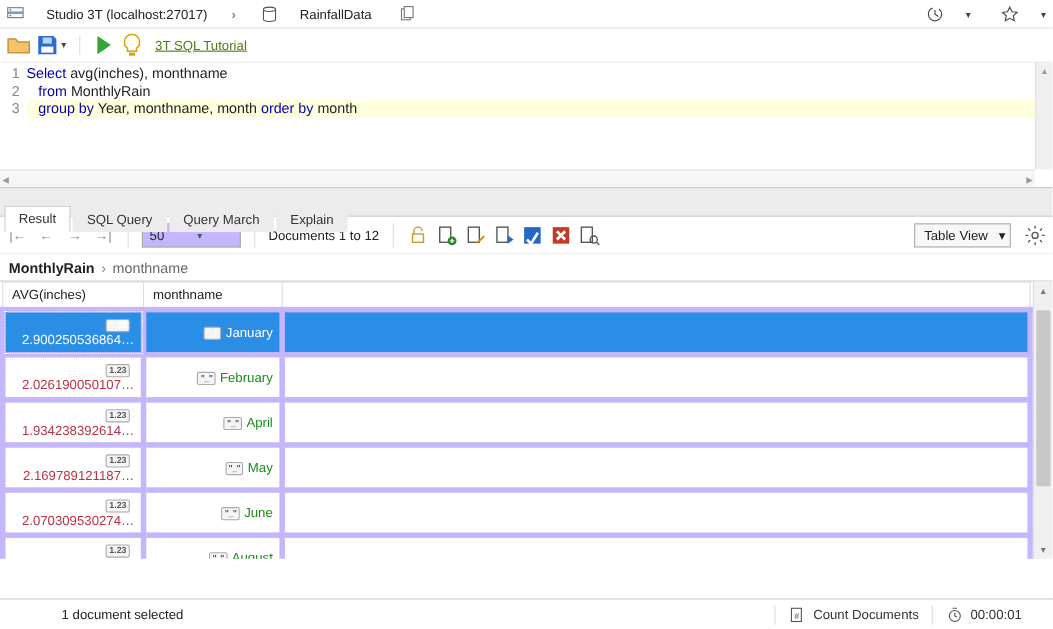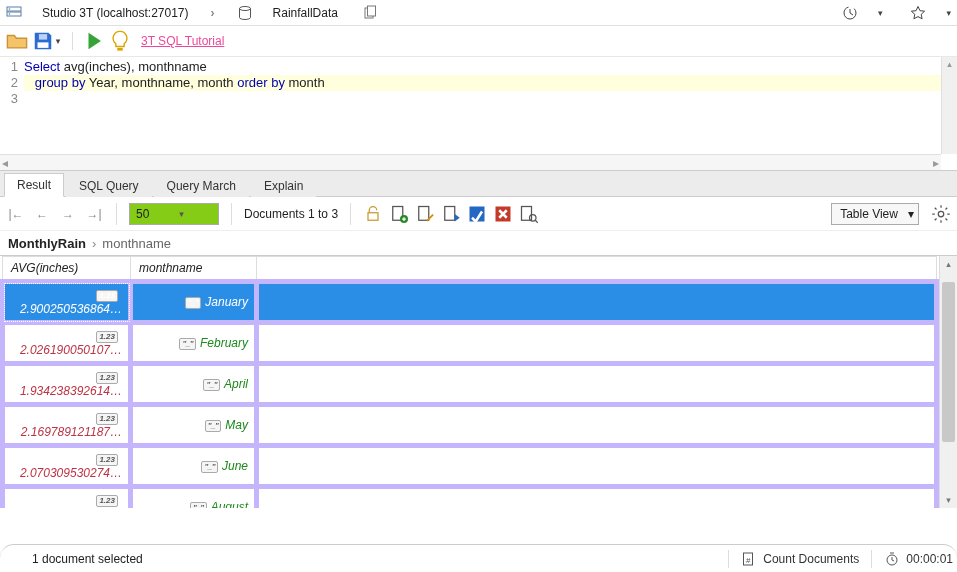--- a/index.html
+++ b/index.html
@@ -10,60 +10,60 @@
 .topbar .crumb { display: flex; align-items: center; gap: 4px; }
 .topbar .sep { color: #888; font-weight: bold; padding: 0 2px; }
 .topbar .spacer { flex: 1; }
 .icon-svg { width: 16px; height: 16px; display: inline-flex; align-items: center; justify-content: center; }
 .icon-svg svg { width: 16px; height: 16px; }
 
 
 .toolbar { height: 30px; display: flex; align-items: center; padding: 0 6px; gap: 4px; }
 .tool-btn { width: 22px; height: 22px; display: inline-flex; align-items: center; justify-content: center; border-radius: 2px; }
 .tool-sep { width: 1px; height: 18px; background: #ddd; margin: 0 6px; }
-.tool-link { color: #ec4899; text-decoration: underline; margin-left: 6px; font-size: 12px; }
+.tool-link { color: #4d7c0f; text-decoration: underline; margin-left: 6px; font-size: 12px; }
 .save-split { display: inline-flex; align-items: center; }
 .caret { width: 8px; height: 22px; display: inline-flex; align-items: center; justify-content: center; }
 
 
 .editor-wrap { position: relative; height: 115px; border-top: 1px solid #e8e8e8; border-bottom: 1px solid #ccc; }
 .editor-body { display: flex; height: 100%; }
 .gutter { width: 24px; background: #fff; text-align: right; padding: 2px 6px 0 0; color: #888; font-family: Consolas, monospace; font-size: 13px; line-height: 16px; }
 .code { flex: 1; font-family: Consolas, monospace; font-size: 13px; line-height: 16px; white-space: pre; padding-top: 2px; overflow: hidden; }
 .kw { color: #0000b0; }
 .hl-line { background: #ffffdd; display: inline-block; width: 100%; }
 .editor-scrollbar-v { position: absolute; right: 0; top: 0; bottom: 16px; width: 16px; background: #f0f0f0; border-left: 1px solid #e0e0e0; }
 .editor-scrollbar-h { position: absolute; left: 0; right: 16px; bottom: 0; height: 16px; background: #f6f6f6; border-top: 1px solid #e0e0e0; display: flex; justify-content: space-between; align-items: center; padding: 0 2px; color: #999; }
 .editor-scrollbar-v .thumb-top { position: absolute; top: 2px; left: 2px; right: 2px; height: 10px; color: #999; text-align: center; font-size: 9px; }
 
 
 .tabstrip { height: 26px; background: #ececec; border-bottom: 1px solid #ccc; display: flex; align-items: flex-end; padding-left: 4px; gap: 2px; }
-.tab { padding: 4px 12px; background: #ececec; border: 1px solid transparent; border-bottom: none; font-size: 12px; color: #333; position: relative; top: 1px; }
+.tab { padding: 4px 12px; background: #ececec; border: 1px solid transparent; border-bottom: none; font-size: 12px; color: #333; position: relative; top: 15px; }
 .tab.active { background: #fff; border: 1px solid #ccc; border-bottom: 1px solid #fff; }
 
 
 .res-toolbar { height: 34px; display: flex; align-items: center; padding: 0 6px; gap: 6px; border-bottom: 1px solid #eee; }
 .nav-btn { width: 20px; height: 20px; display: inline-flex; align-items: center; justify-content: center; color: #888; }
 .nav-sep { width: 1px; height: 22px; background: #ddd; margin: 0 6px; }
-.combo { height: 22px; border: 1px solid #aaa; display: inline-flex; align-items: center; padding: 0 4px 0 6px; gap: 30px; min-width: 90px; font-size: 12px; background: #84cc16; }
+.combo { height: 22px; border: 1px solid #aaa; display: inline-flex; align-items: center; padding: 0 4px 0 6px; gap: 30px; min-width: 90px; font-size: 12px; background: #c4b5fd; }
 .combo .drop { font-size: 9px; color: #555; }
 .mini-btn { width: 20px; height: 20px; display: inline-flex; align-items: center; justify-content: center; }
 .res-toolbar .spacer { flex: 1; }
 .viewsel { height: 22px; border: 1px solid #aaa; display: inline-flex; align-items: center; padding: 0 4px 0 8px; gap: 10px; font-size: 12px; background: #f7f7f7; }
 .gear-btn { width: 20px; height: 20px; display: inline-flex; align-items: center; justify-content: center; color: #555; margin-left: 6px; }
 
 
 .collpath { height: 24px; display: flex; align-items: center; padding: 0 8px; gap: 6px; font-size: 13px; }
 .collpath b { font-weight: 600; }
 .collpath .bc-sep { color: #888; }
 .collpath .sub { color: #666; }
 
 
 .table-wrap { position: relative; height: 253px; border-top: 1px solid #ccc; }
-.table-scroll { position: absolute; left: 0; top: 0; bottom: 0; right: 18px; overflow: hidden; font-style: italic; }
+.table-scroll { position: absolute; left: 0; top: 0; bottom: 0; right: 18px; overflow: hidden; }
 .grid { border-collapse: collapse; width: 100%; }
 .grid th { text-align: left; font-weight: 400; padding: 4px 8px; border: 1px solid #ddd; background: #fff; font-size: 12px; color: #222; height: 24px; }
 .grid td { border: 5px solid #c4b5fd; padding: 4px 6px; height: 20px; font-size: 12px; vertical-align: middle; text-align: right; }
 .col1 { width: 128px; }
 .col2 { width: 126px; }
 .type-badge { display: inline-block; font-size: 8px; font-weight: 600; color: #555; border: 1px solid #aaa; background: #f5f5f5; border-radius: 2px; padding: 0 2px; margin-right: 4px; vertical-align: middle; line-height: 10px; }
 .str-badge { font-size: 8px; letter-spacing: -.5px; }
 .val-num { color: #bb3344; }
 .val-str { color: #1a8a1a; }
 .row-sel td { background: #2b8ee6; }
@@ -71,21 +71,21 @@
 .row-sel .val-str { color: #fff; }
 .row-sel td:first-child { outline: 1px dotted #fff; outline-offset: -2px; }
 
 .table-vscroll { position: absolute; right: 0; top: 0; bottom: 0; width: 18px; background: #f0f0f0; border-left: 1px solid #ddd; }
 .table-vscroll .vthumb { position: absolute; top: 26px; left: 2px; right: 2px; height: 160px; background: #c8c8c8; border-radius: 2px; }
 .table-vscroll .arr { position: absolute; left: 0; right: 0; height: 16px; display: flex; align-items: center; justify-content: center; font-size: 9px; color: #777; }
 .table-vscroll .arr.up { top: 0; }
 .table-vscroll .arr.down { bottom: 0; }
 
 
-.statusbar { position: absolute; left: 0; right: 0; bottom: 0; height: 28px; border-top: 1px solid #ccc; display: flex; align-items: center; padding: 0 4px; font-size: 12px; gap: 12px; background: #fff; border-radius: 14px; }
+.statusbar { position: absolute; left: 0; right: 0; bottom: 0; height: 28px; border-top: 1px solid #ccc; display: flex; align-items: center; padding: 0 28px; font-size: 12px; gap: 12px; background: #fff; }
 .statusbar .spacer { flex: 1; }
 .status-chunk { display: flex; align-items: center; gap: 6px; color: #333; }
 .status-sep { width: 1px; height: 18px; background: #ddd; }
 
 </style>
 </head>
 <body>
 
 <div class="topbar">
   <span class="icon-svg">
@@ -158,21 +158,21 @@
   <a class="tool-link">3T SQL Tutorial</a>
 </div>
 
 <div class="editor-wrap">
   <div class="editor-body">
     <div class="gutter">
       <div>1</div>
       <div>2</div>
       <div>3</div>
     </div>
-    <div class="code"><div><span class="kw">Select</span><span> avg(inches), monthname</span></div><div class="hl-line"><span class="kw">   group by</span><span> Year, monthname, month </span><span class="kw">order by</span><span> month</span></div></div>
+    <div class="code"><div><span class="kw">Select</span><span> avg(inches), monthname</span></div><div><span class="kw">   from</span><span> MonthlyRain</span></div><div class="hl-line"><span class="kw">   group by</span><span> Year, monthname, month </span><span class="kw">order by</span><span> month</span></div></div>
   </div>
   <div class="editor-scrollbar-v">
       <div class="thumb-top">▴</div>
     </div>
   <div class="editor-scrollbar-h">
       <span>◂</span>
       <span>▸</span>
     </div>
 </div>
 
@@ -187,21 +187,21 @@
   <span class="nav-btn">|←</span>
   <span class="nav-btn">←</span>
   <span class="nav-btn">→</span>
   <span class="nav-btn">→|</span>
   <span class="nav-sep"></span>
   <span class="combo">
     <span>50</span>
       <span class="drop">▾</span>
   </span>
   <span class="nav-sep"></span>
-  <span>Documents 1 to 3</span>
+  <span>Documents 1 to 12</span>
   <span class="nav-sep"></span>
   <span class="mini-btn">
       <svg viewBox="0 0 16 16">
         <rect x="4" y="7" width="8" height="6" fill="none" stroke="#c79a2e"></rect>
         <path d="M5 7V5a3 3 0 0 1 6 0" fill="none" stroke="#c79a2e"></path>
       </svg>
     </span>
   <span class="mini-btn">
       <svg viewBox="0 0 16 16">
         <rect x="3" y="2" width="8" height="11" fill="none" stroke="#555"></rect>

